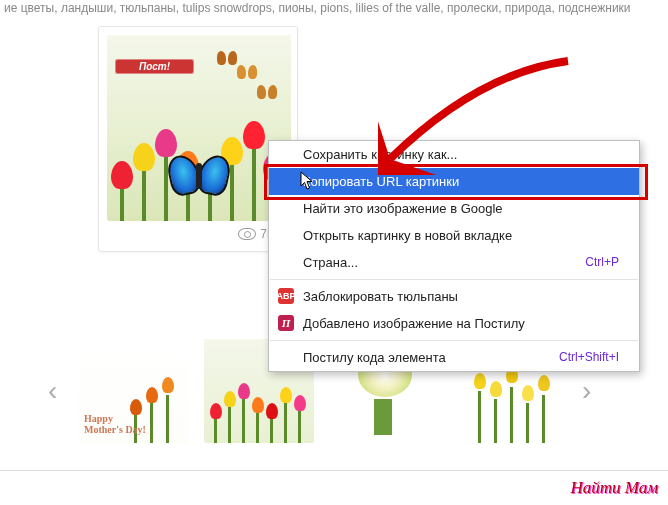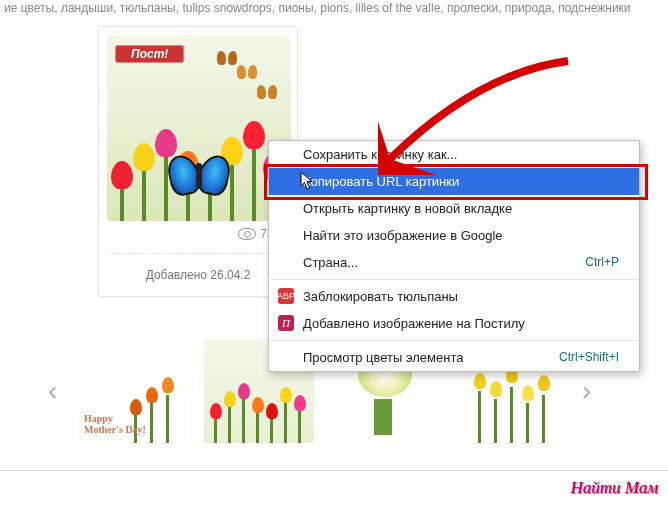--- a/index.html
+++ b/index.html
@@ -36,28 +36,28 @@
   .card-image {
     width: 184px;
     height: 186px;
     position: relative;
     overflow: hidden;
     border-radius: 2px;
     background: linear-gradient(180deg,#f4f7ea 0%, #e8f0d2 50%, #dbe6b8 100%);
   }
   .badge-post {
     position: absolute;
-    top: 10px;
+    top: 24px;
     left: 8px;
     background: #c33;
     color: #fff;
-    font-size: 12px;
+    font-size: 10px;
     font-style: italic;
     font-weight: bold;
-    padding: 2px 16px;
+    padding: 2px 24px;
     border-radius: 3px;
     z-index: 5;
     box-shadow: 0 0 0 1px rgba(255,255,255,0.4) inset;
   }
   
   .tulip {
     position: absolute;
     bottom: 0;
     width: 22px;
     height: 60px;
@@ -135,34 +135,34 @@
   }
   .cm-item.highlighted {
     background: #2f6fe4;
     color: #fff;
   }
   .cm-sep {
     height: 1px;
     background: #e3e3e3;
     margin: 3px 1px;
   }
-  .cm-shortcut { color: #0f766e; font-size: 12px; }
+  .cm-shortcut { color: #6d28d9; font-size: 12px; }
   .cm-icon {
     position: absolute;
     left: 9px;
     top: 5px;
     width: 16px;
     height: 16px;
     border-radius: 3px;
     display: flex;
     align-items: center;
     justify-content: center;
     font-size: 9px;
     color: #fff;
-    font-weight: normal;
+    font-weight: bold;
   }
   .icon-abp { background:#d33; }
   .icon-p   { background:#c02050; font-family: Georgia, serif; font-style: italic; font-size:11px;}
   .highlight-box {
     position: absolute;
     left: 264px;
     top: 164px;
     width: 378px;
     height: 30px;
     border: 3px solid #d40000;
@@ -280,60 +280,57 @@
     <div class="butterfly">
       <div class="wing wl"></div>
         <div class="wing wr"></div>
         <div class="body"></div>
     </div>
   </div>
   <div class="card-meta">
     <span class="eye-icon"></span>
     <span>7510</span>
   </div>
-  <div class="card-date">
-    <span>Добавлено </span><span>26.04.2</span>
-  </div>
 </div>
 
 <div class="context-menu">
   <div class="cm-item">
     <span>Сохранить картинку как...</span>
     <span class="cm-shortcut"></span>
   </div>
   <div class="cm-item highlighted">
     <span>Копировать URL картинки</span>
     <span class="cm-shortcut"></span>
   </div>
   <div class="cm-item">
+    <span>Найти это изображение в Google</span>
+    <span class="cm-shortcut"></span>
+  </div>
+  <div class="cm-item">
     <span>Открыть картинку в новой вкладке</span>
-    <span class="cm-shortcut"></span>
-  </div>
-  <div class="cm-item">
-    <span>Найти это изображение в Google</span>
     <span class="cm-shortcut"></span>
   </div>
   <div class="cm-item">
     <span>Страна...</span>
     <span class="cm-shortcut">Ctrl+P</span>
   </div>
   <div class="cm-sep"></div>
   <div class="cm-item">
     <span class="cm-icon icon-abp">ABP</span>
     <span>Заблокировать тюльпаны</span>
       <span></span>
   </div>
   <div class="cm-item">
     <span class="cm-icon icon-p">П</span>
     <span>Добавлено изображение на Постилу</span>
       <span></span>
   </div>
   <div class="cm-sep"></div>
   <div class="cm-item">
-    <span>Просмотр цветы элемента</span>
+    <span>Постилу кода элемента</span>
     <span class="cm-shortcut">Ctrl+Shift+I</span>
   </div>
 </div>
 
 <div class="highlight-box"></div>
 
 <svg class="red-arrow" viewBox="0 0 200 120">
   <defs>
     <marker id="ah" markerWidth="12" markerHeight="12" refX="3" refY="6" orient="auto">
       <path d="M0,0 L12,6 L0,12 L3,6 Z" fill="#d40000"></path>

